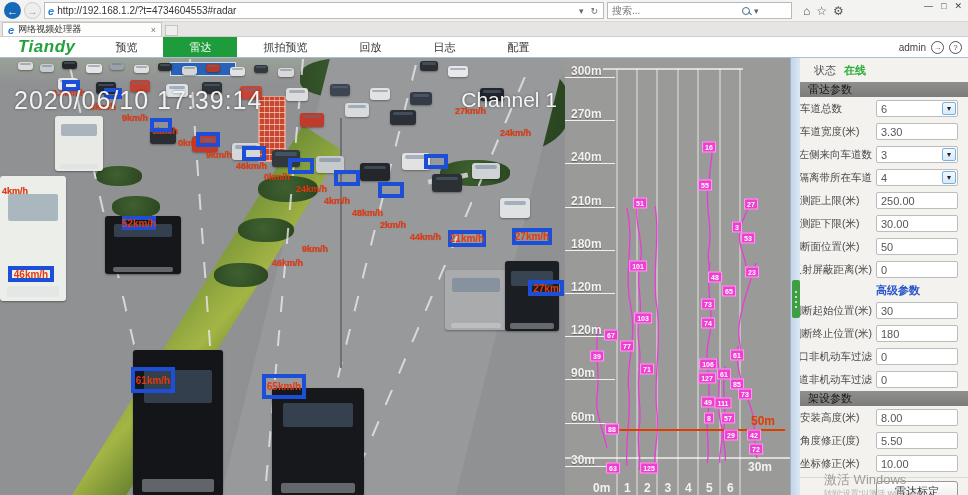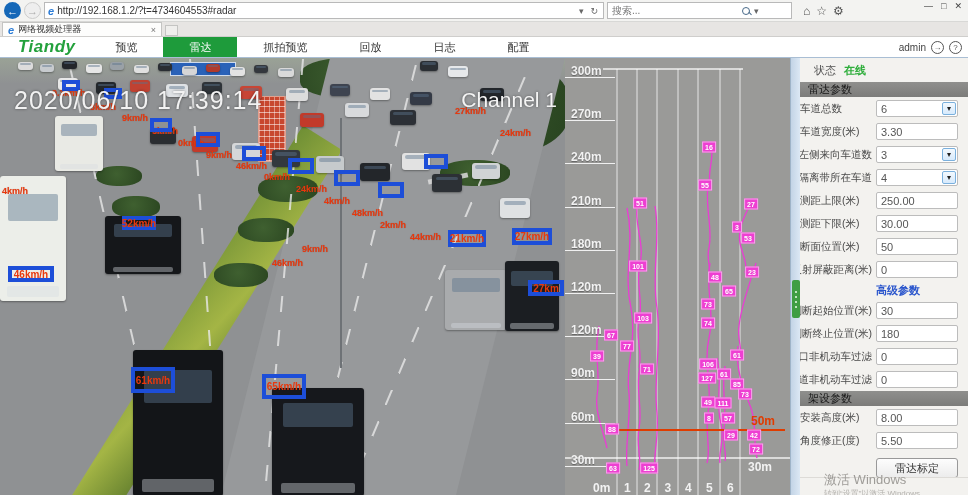--- a/index.html
+++ b/index.html
@@ -546,20 +546,26 @@
             <div class="pinput">
               <span class="pval">8.00</span>
             </div>
           </div>
           <div class="prow">
             <span class="plabel">角度修正(度)</span>
             <div class="pinput">
               <span class="pval">5.50</span>
             </div>
           </div>
+          <div class="prow">
+            <span class="plabel">坐标修正(米)</span>
+            <div class="pinput">
+              <span class="pval">10.00</span>
+            </div>
+          </div>
         </div>
       <div class="cal-btn">雷达标定</div>
       <div class="wm-line"></div>
       <div class="wm">激活 Windows</div>
       <div class="wm2">转到“设置”以激活 Windows。</div>
     </div>
 
   </div>
 </div>
 

